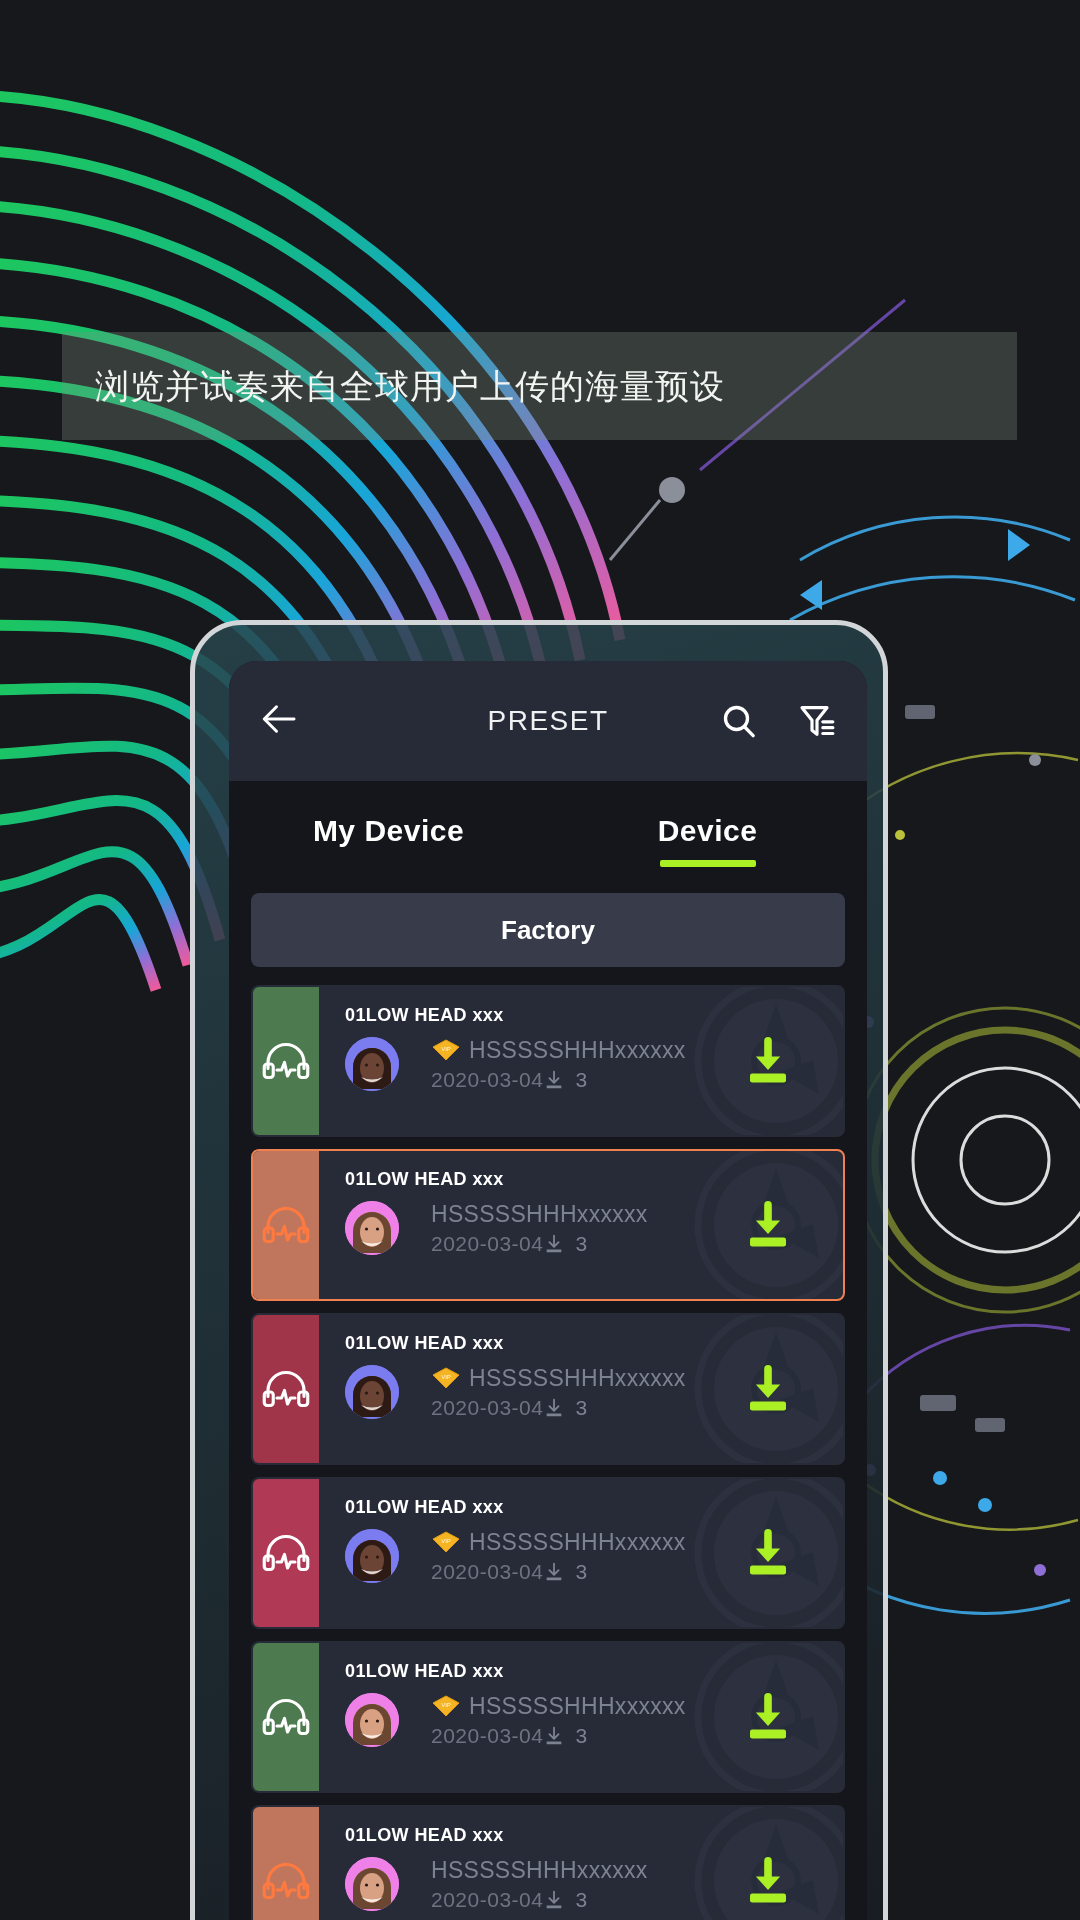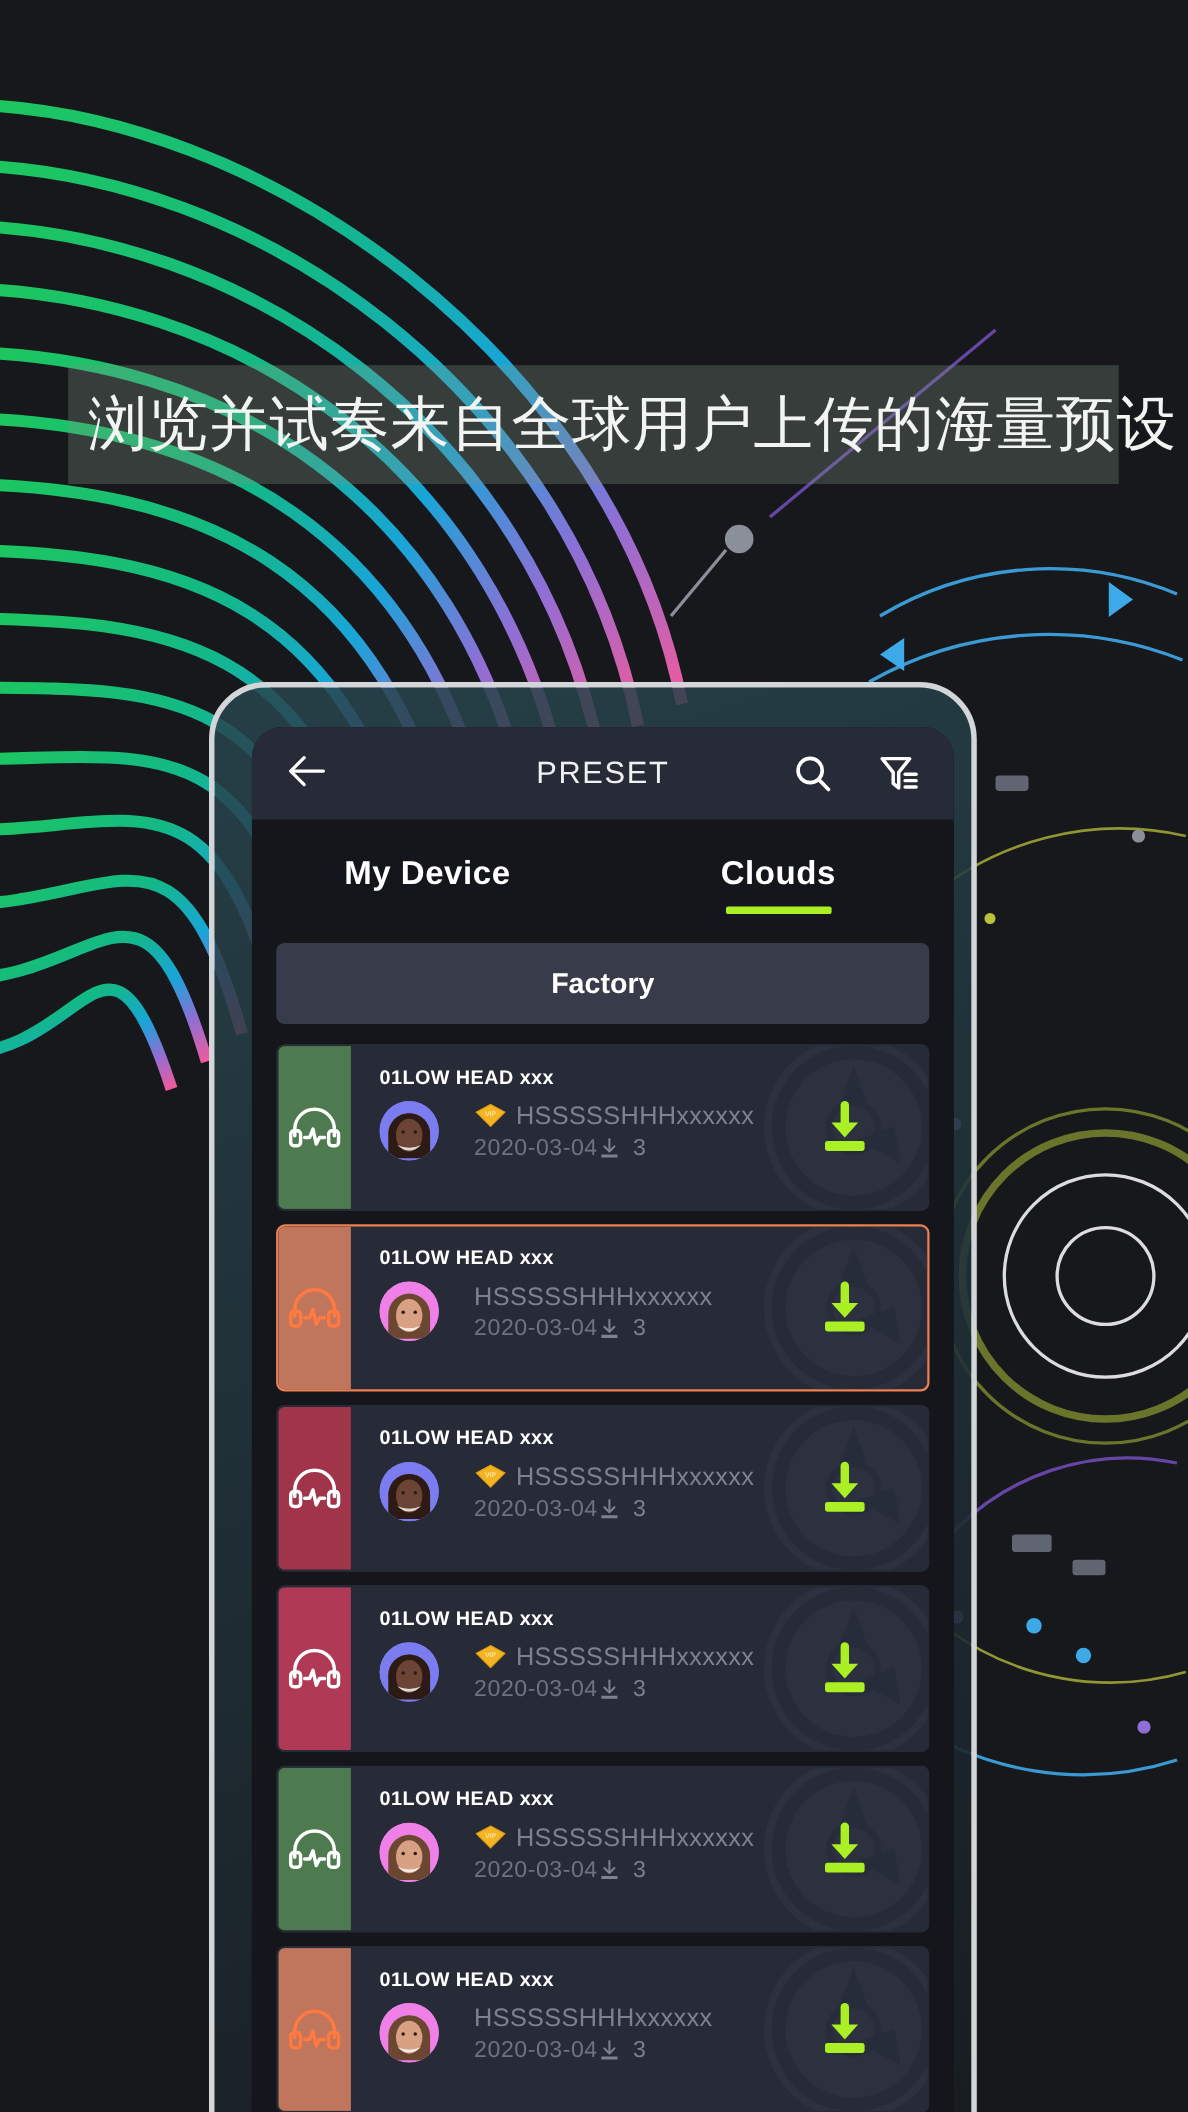--- a/index.html
+++ b/index.html
@@ -19,43 +19,43 @@
     position: absolute; left: 285px; top: 190px;
     font-size: 72px; font-weight: 700; color: #ffffff;
     letter-spacing: 2px; line-height: 1;
   }
   .subbar {
     position: absolute; left: 62px; top: 332px;
     width: 955px; height: 108px;
     background: rgba(126,150,130,0.30);
   }
   .subtitle {
-    position: absolute; left: 80px; top: 348px;
-    font-size: 54px; color: #f2f4f2; font-weight: 400; line-height: 76px;
+    position: absolute; left: 95px; top: 348px;
+    font-size: 34px; color: #f2f4f2; font-weight: 400; line-height: 76px;
     letter-spacing: 1px;
   }
 
   
   .phone {
     position: absolute; left: 190px; top: 620px;
     width: 698px; height: 1350px;
     border: 5px solid #d2d6d8;
     border-radius: 52px 52px 0 0;
     background: linear-gradient(160deg, rgba(40,70,78,.85), rgba(24,28,34,.9));
     overflow: hidden;
   }
   .screen {
     position: absolute; left: 34px; top: 36px; right: 16px; bottom: 0;
     background: #14161b;
     border-radius: 28px 28px 0 0;
     overflow: hidden;
   }
 
   .appbar {
-    height: 84px; background: #272b38;
+    height: 120px; background: #272b38;
     display: flex; align-items: center; padding: 0 30px;
     position: relative;
   }
   .back-icon { width: 42px; height: 42px; }
   .appbar-title {
     position: absolute; left: 0; right: 0; text-align: center;
     font-size: 28px; color: #f0f1f3; letter-spacing: 1.5px; font-weight: 400;
     pointer-events: none;
   }
   .appbar-actions { margin-left: auto; display: flex; gap: 38px; align-items: center; z-index: 2; }
@@ -227,21 +227,21 @@
             </svg>
           </span>
         </div>
       </div>
 
       <div class="tabs">
         <div class="tab">
           <span>My Device</span>
         </div>
         <div class="tab">
-          <span>Clouds</span>
+          <span>Device</span>
           <span class="underline"></span>
         </div>
       </div>
 
       <div class="segments">
         <div class="seg">
           <span>Factory</span>
         </div>
       </div>
 

